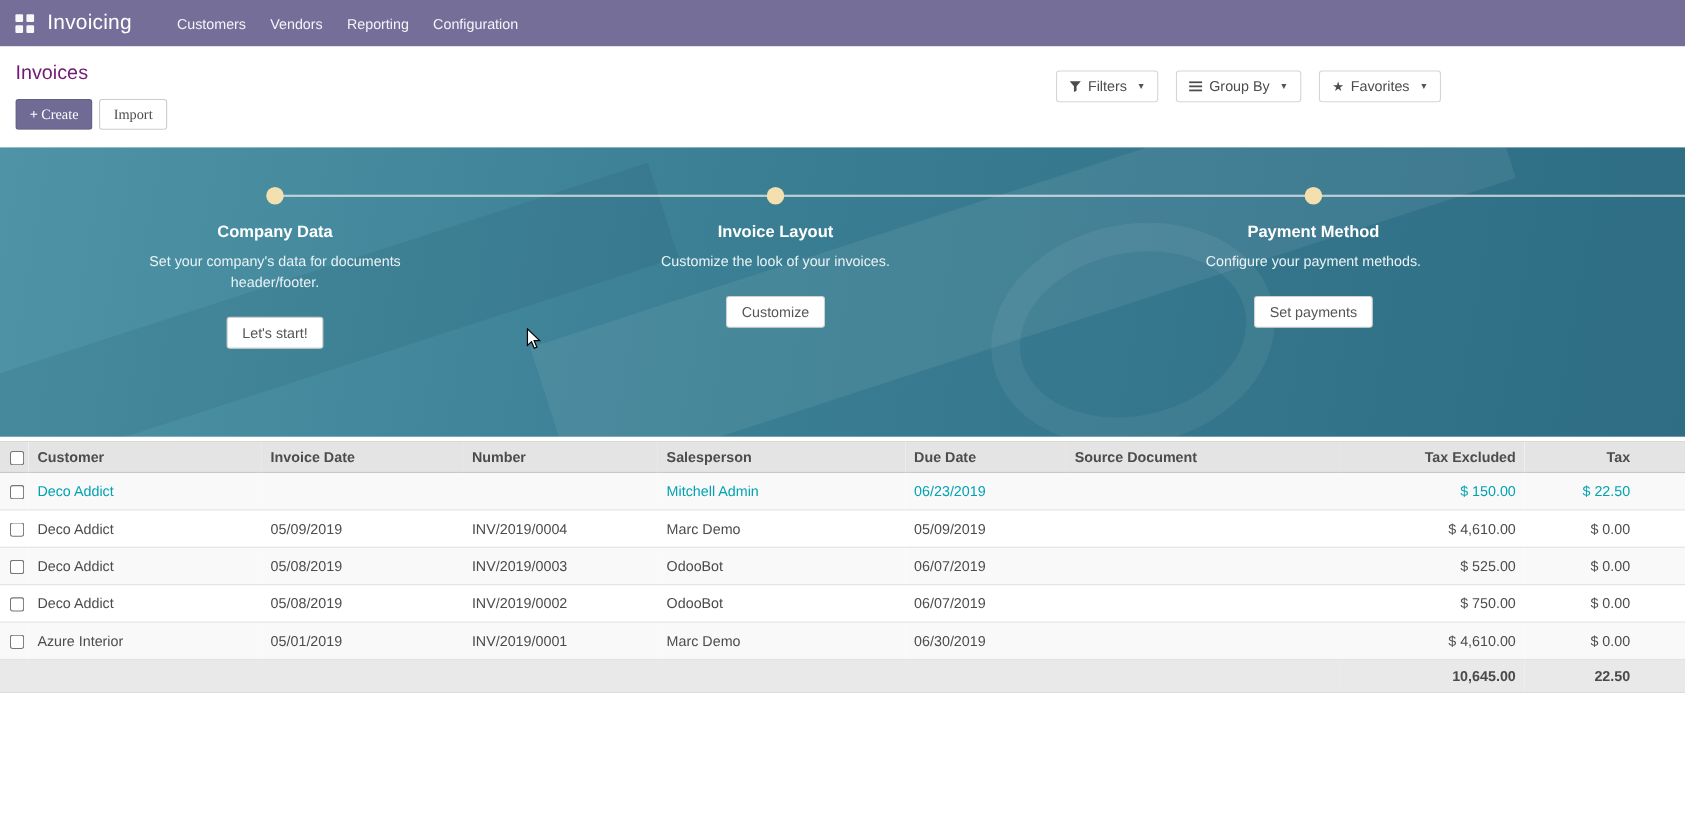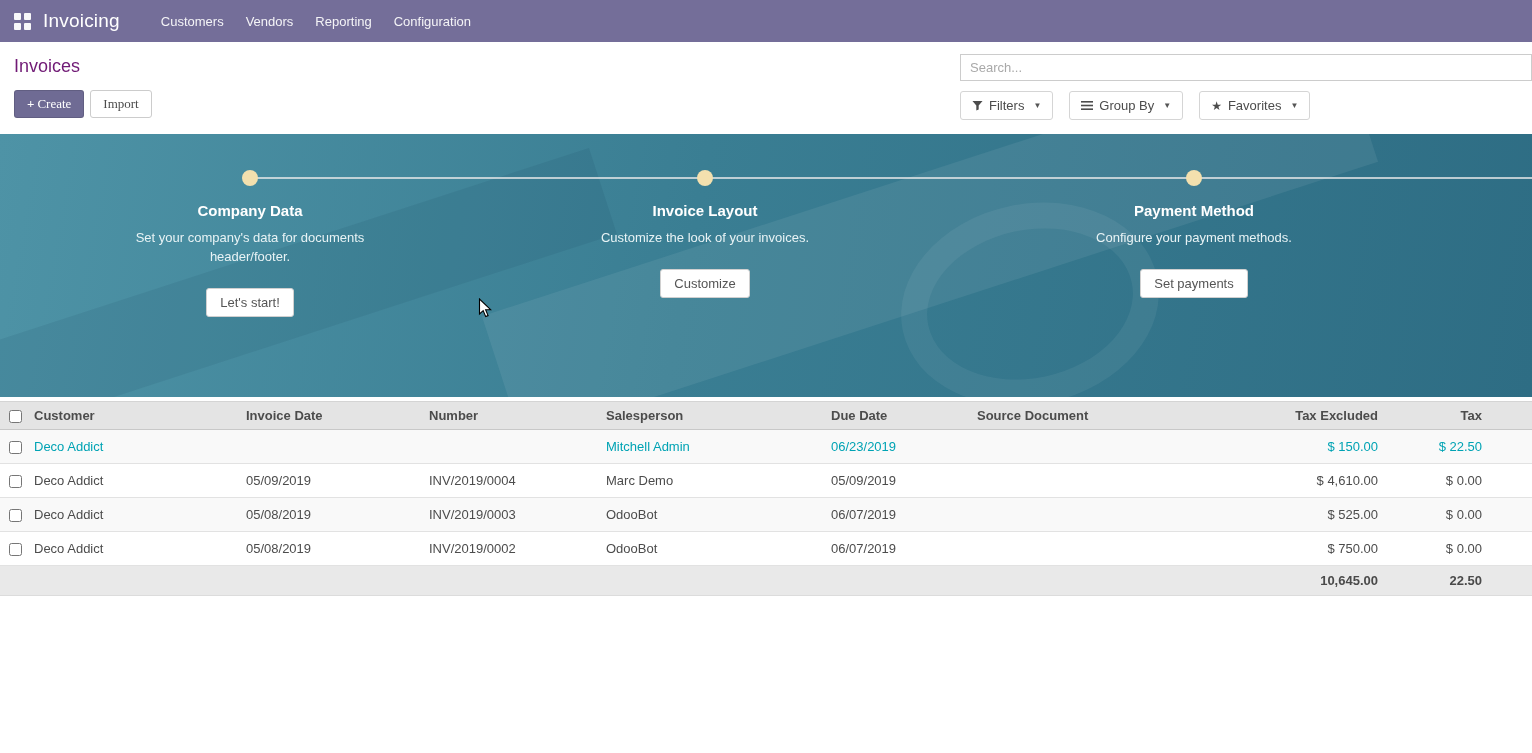--- a/index.html
+++ b/index.html
@@ -148,21 +148,20 @@
 </header>
 
 <section class="control-panel">
   <h1 class="page-title">Invoices</h1>
   <div class="cp-buttons">
     <button class="btn btn-primary"><span class="plus">+</span><span>Create</span></button>
     <button class="btn btn-default">Import</button>
   </div>
 
   <div class="cp-right">
-    <input class="search-input" type="text" placeholder="Search..." style="">
     <div class="filter-bar">
       <button class="filter-btn">
         <span class="ico">
           <svg width="11" height="11" viewBox="0 0 12 12">
               <path d="M0.5 1h11L7.3 6v4.4L4.7 11.5V6L0.5 1z" fill="#4c4c4c"></path>
             </svg>
         </span>
         <span>Filters</span>
         <span class="caret">▼</span>
       </button>
@@ -279,20 +278,31 @@
     <td class="sel-col"><input type="checkbox" style=""></td>
     <td>Deco Addict</td>
     <td>05/08/2019</td>
     <td>INV/2019/0002</td>
     <td>OdooBot</td>
     <td>06/07/2019</td>
     <td></td>
     <td class="num">$ 750.00</td>
     <td class="num">$ 0.00</td>
   </tr>
+      <tr>
+    <td class="sel-col"><input type="checkbox" style=""></td>
+    <td>Azure Interior</td>
+    <td>05/01/2019</td>
+    <td>INV/2019/0001</td>
+    <td>Marc Demo</td>
+    <td>06/30/2019</td>
+    <td></td>
+    <td class="num">$ 4,610.00</td>
+    <td class="num">$ 0.00</td>
+  </tr>
     </tbody>
   <tfoot>
     <tr>
       <td colspan="7"></td>
       <td class="num">10,645.00</td>
       <td class="num">22.50</td>
     </tr>
   </tfoot>
 </table>
 

